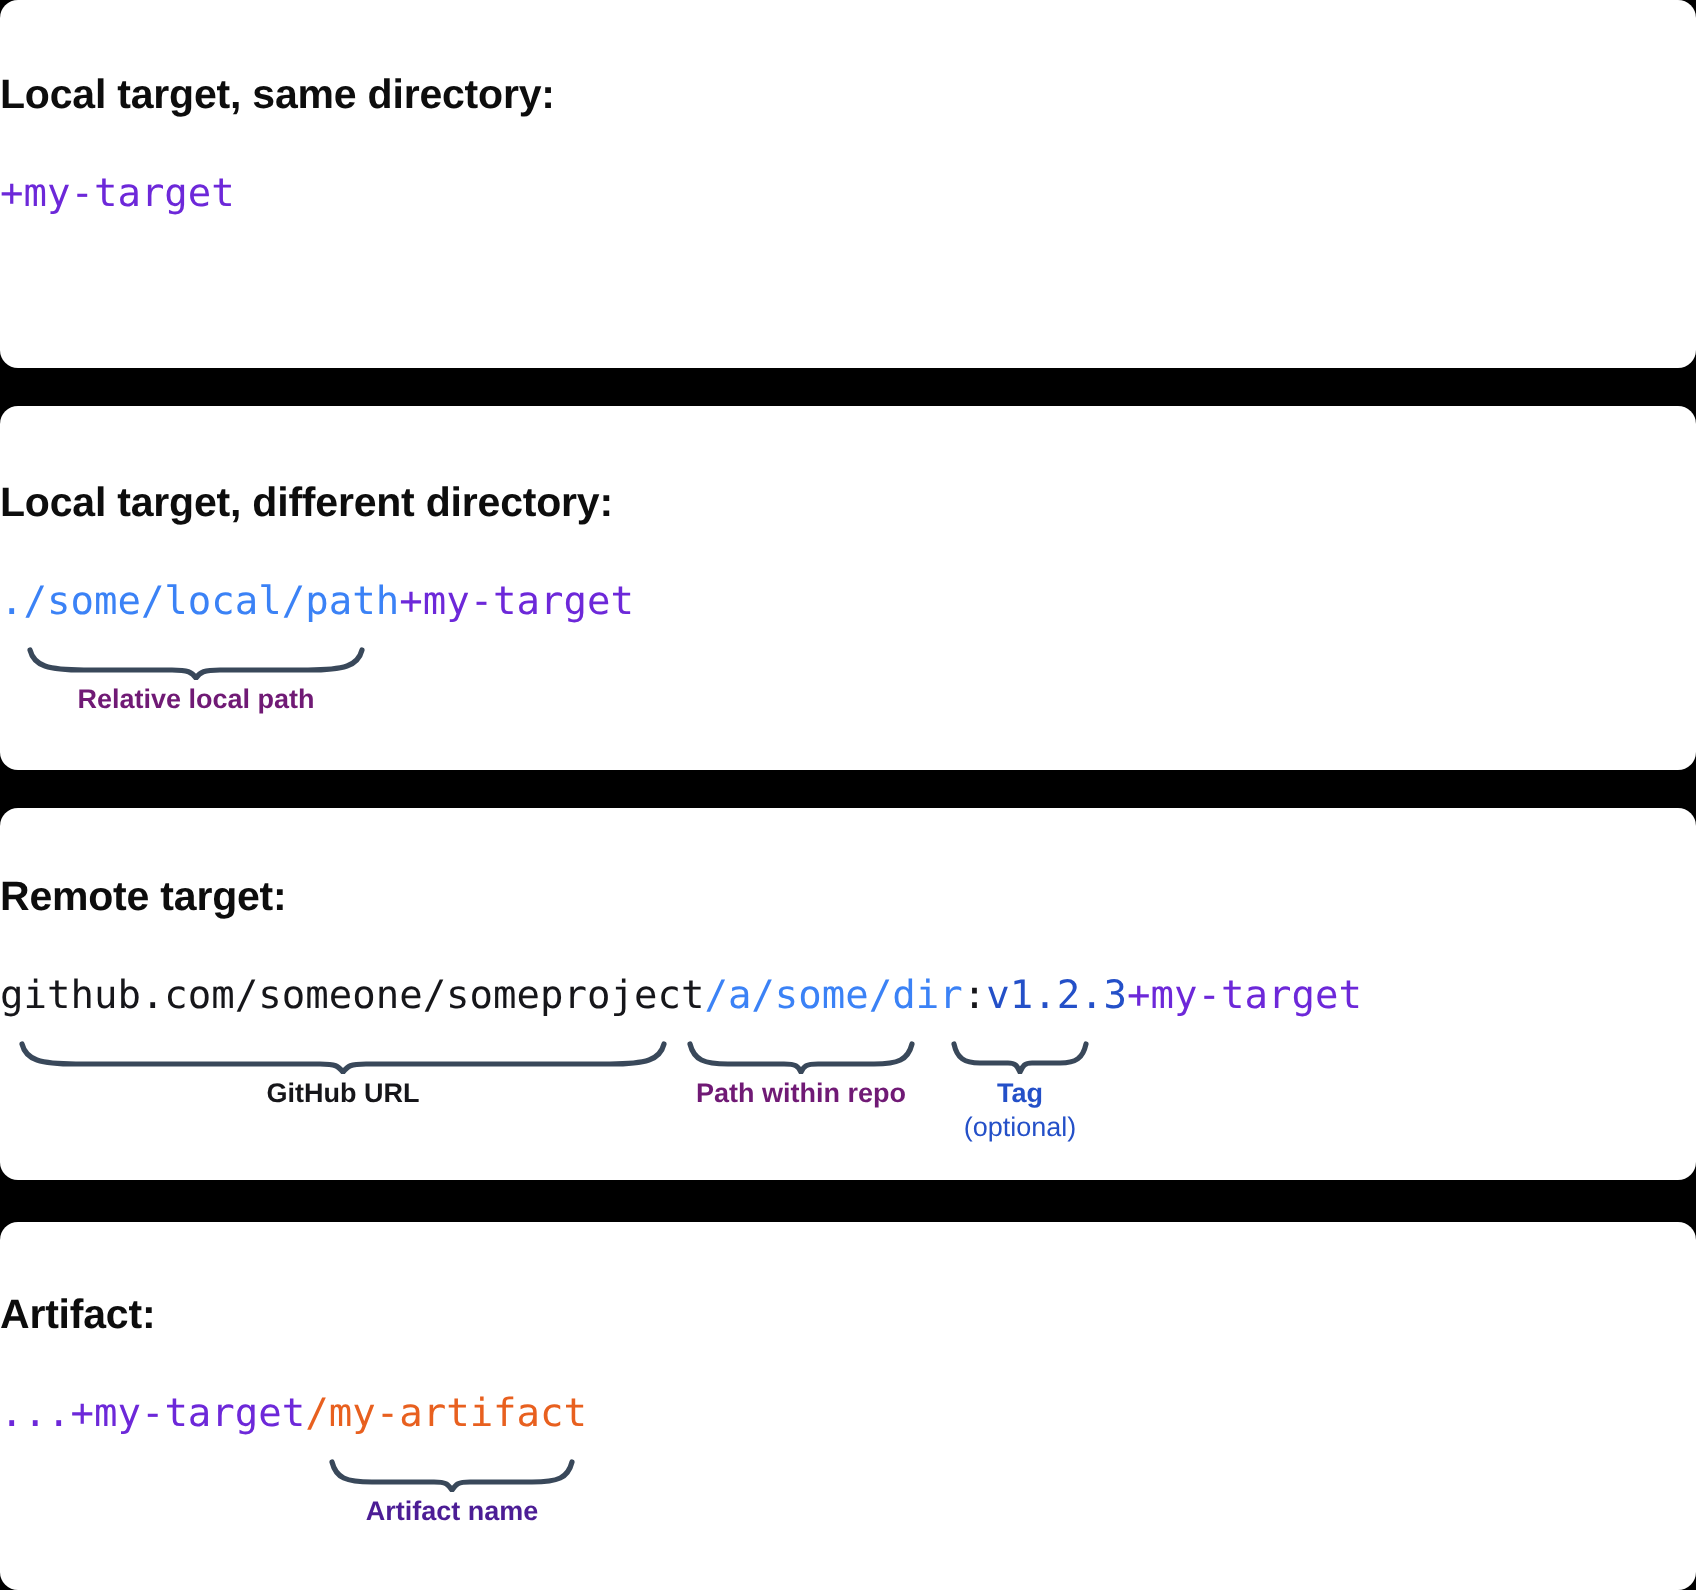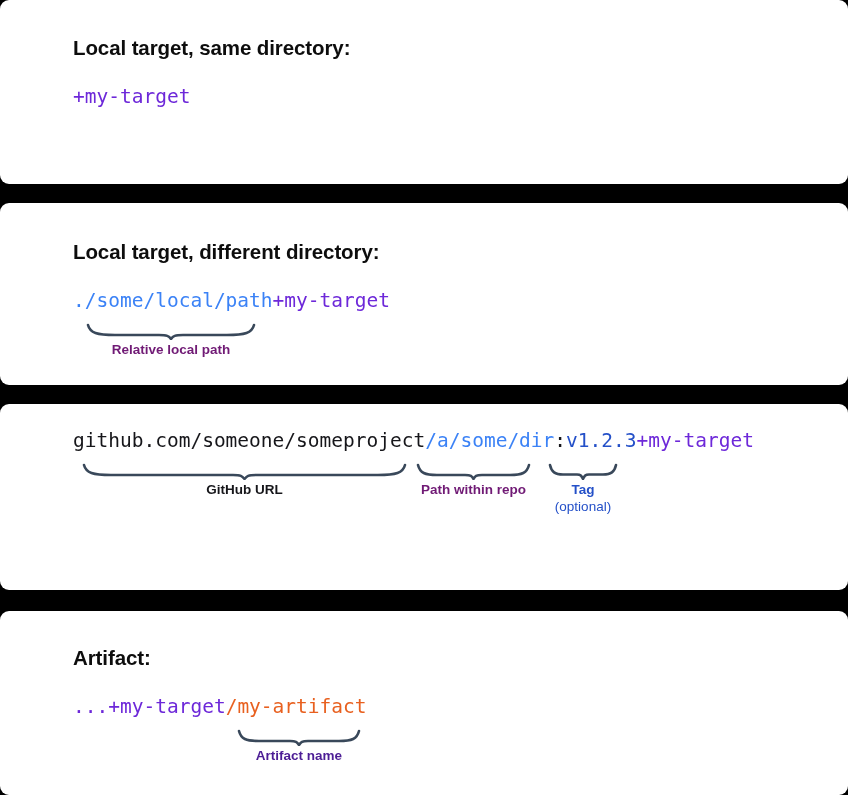--- a/index.html
+++ b/index.html
@@ -30,21 +30,20 @@
   }
   .panel-1 { height: 184px; }
   .gap-1   { height: 19px; background: #000; }
   .panel-2 { height: 182px; }
   .gap-2   { height: 19px; background: #000; }
   .panel-3 { height: 186px; }
   .gap-3   { height: 21px; background: #000; }
   .panel-4 { height: 184px; }
 
   .panel-inner {
-    padding-left: 73px;
     padding-right: 24px;
   }
 
   .heading {
     font-family: "Liberation Sans", sans-serif;
     font-weight: bold;
     font-size: 20.5px;
     color: #0d0d0d;
     letter-spacing: -0.1px;
     white-space: nowrap;
@@ -141,20 +140,21 @@
           </div>
         </div>
       </div>
     </div>
   </section>
 
   <div class="gap-2"></div>
 
   <section class="panel panel-3 p3">
     <div class="panel-inner">
+      <div class="heading">Remote target:</div>
       <div class="code-line">
         <span class="tok-black">github.com/someone/someproject</span><span class="tok-magenta">/a/some/dir</span><span class="tok-black">:</span><span class="tok-blue">v1.2.3</span><span class="tok-green">+my-target</span>
       </div>
       <div class="annot-layer">
 
         <div class="annot" style="left:8px; top:12px; width:327px;">
           <span class="brace-wrap">
             <svg width="327" height="17" viewBox="0 0 327 17">
               <path d="M3 2 C5 10, 12 12, 30 12 L152 12 C160 12, 161 13, 163.5 16
                        C166 13, 167 12, 175 12 L297 12 C315 12, 322 10, 324 2" fill="none" stroke="#39485a" stroke-width="2.6" stroke-linecap="round" stroke-linejoin="round"></path>

